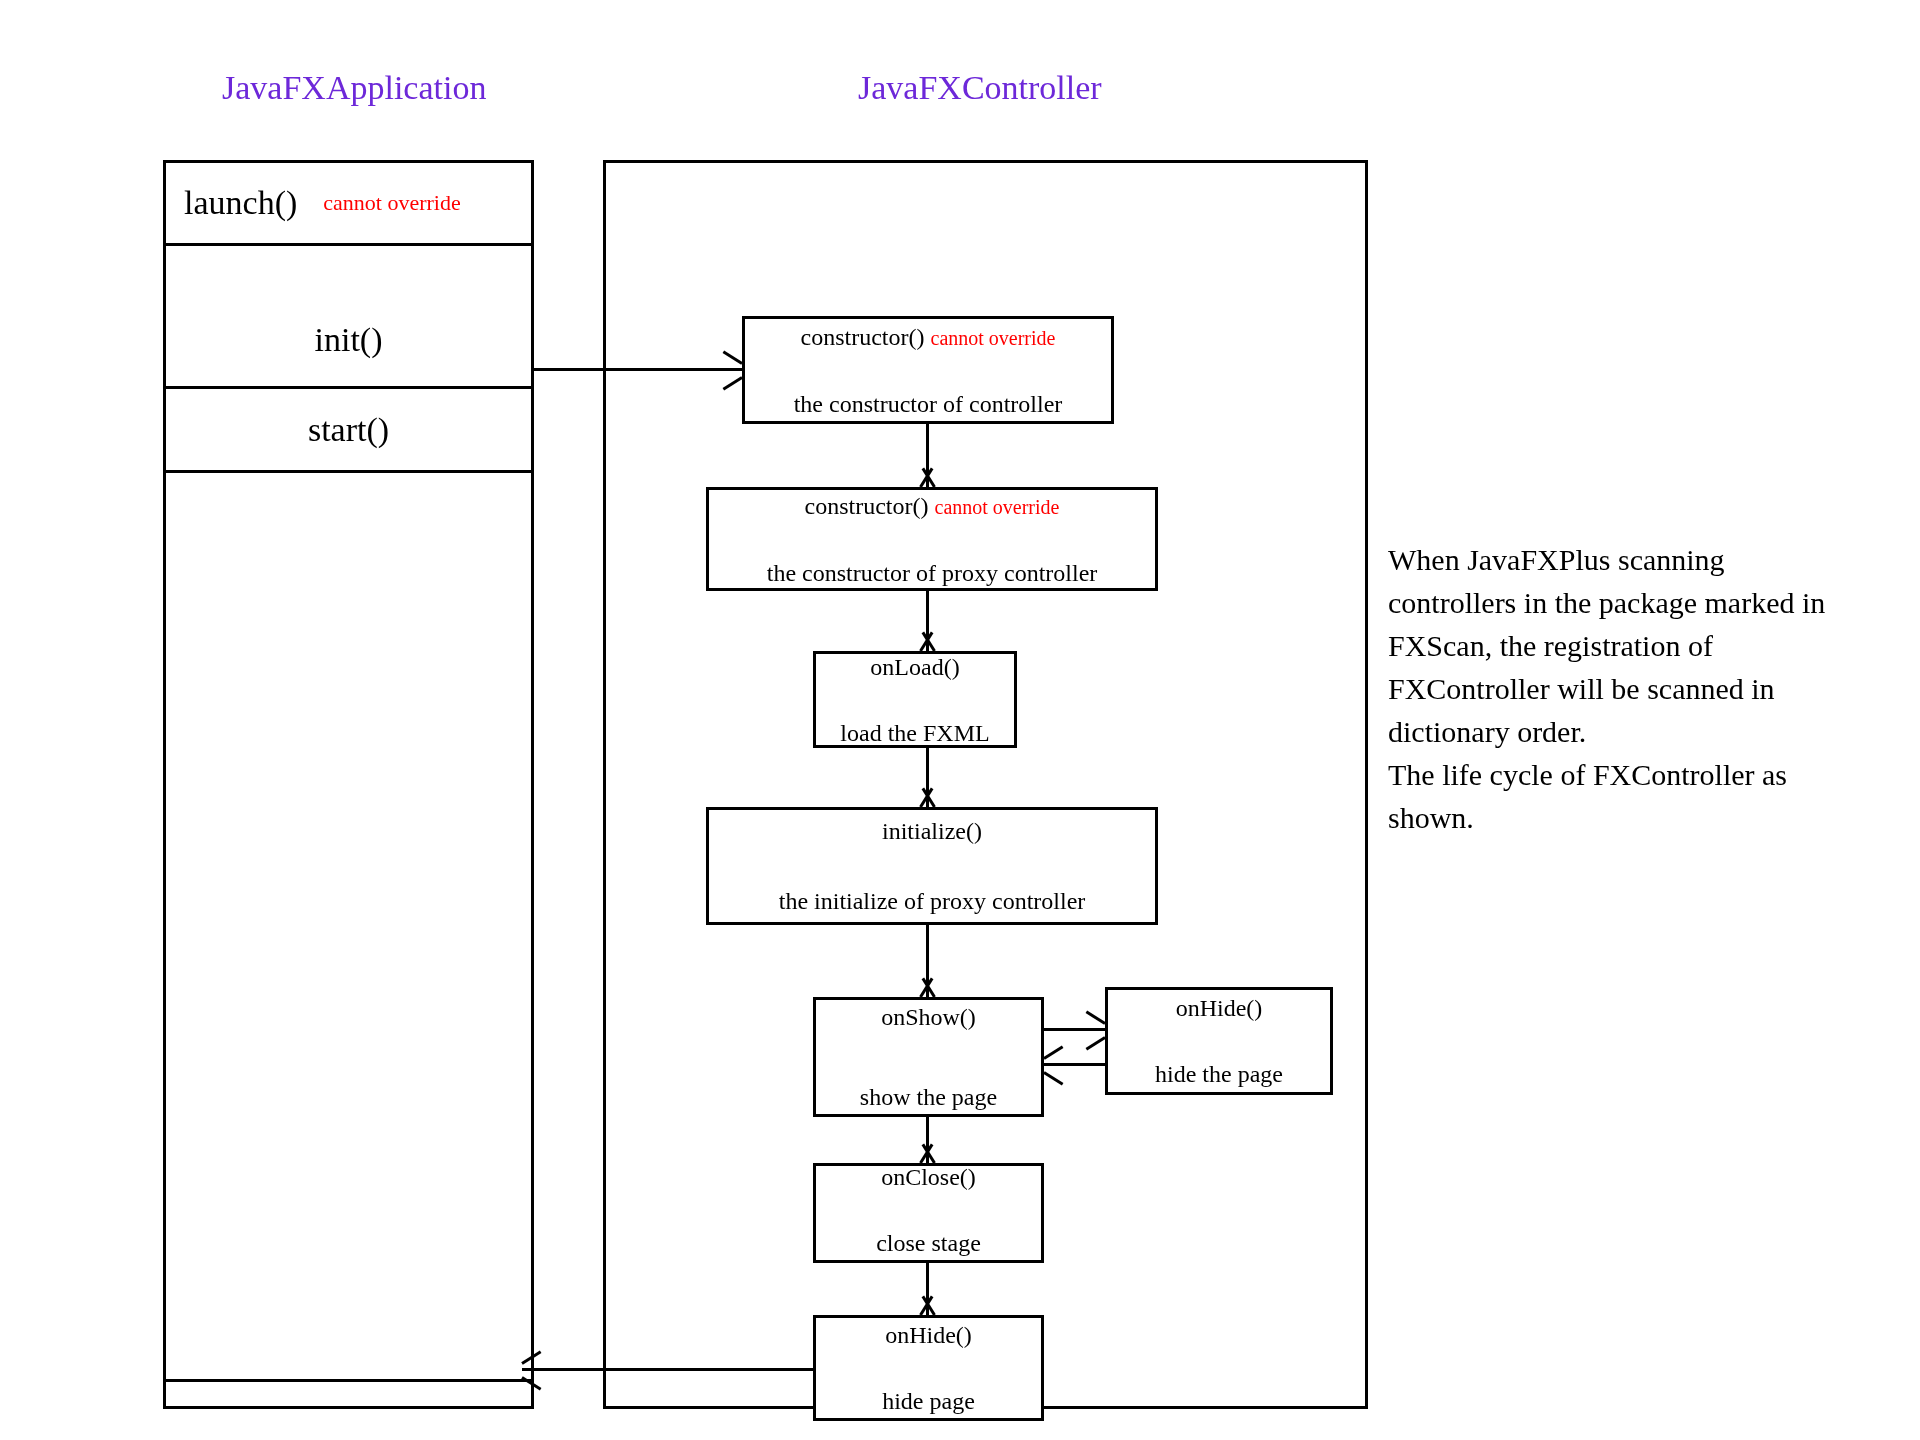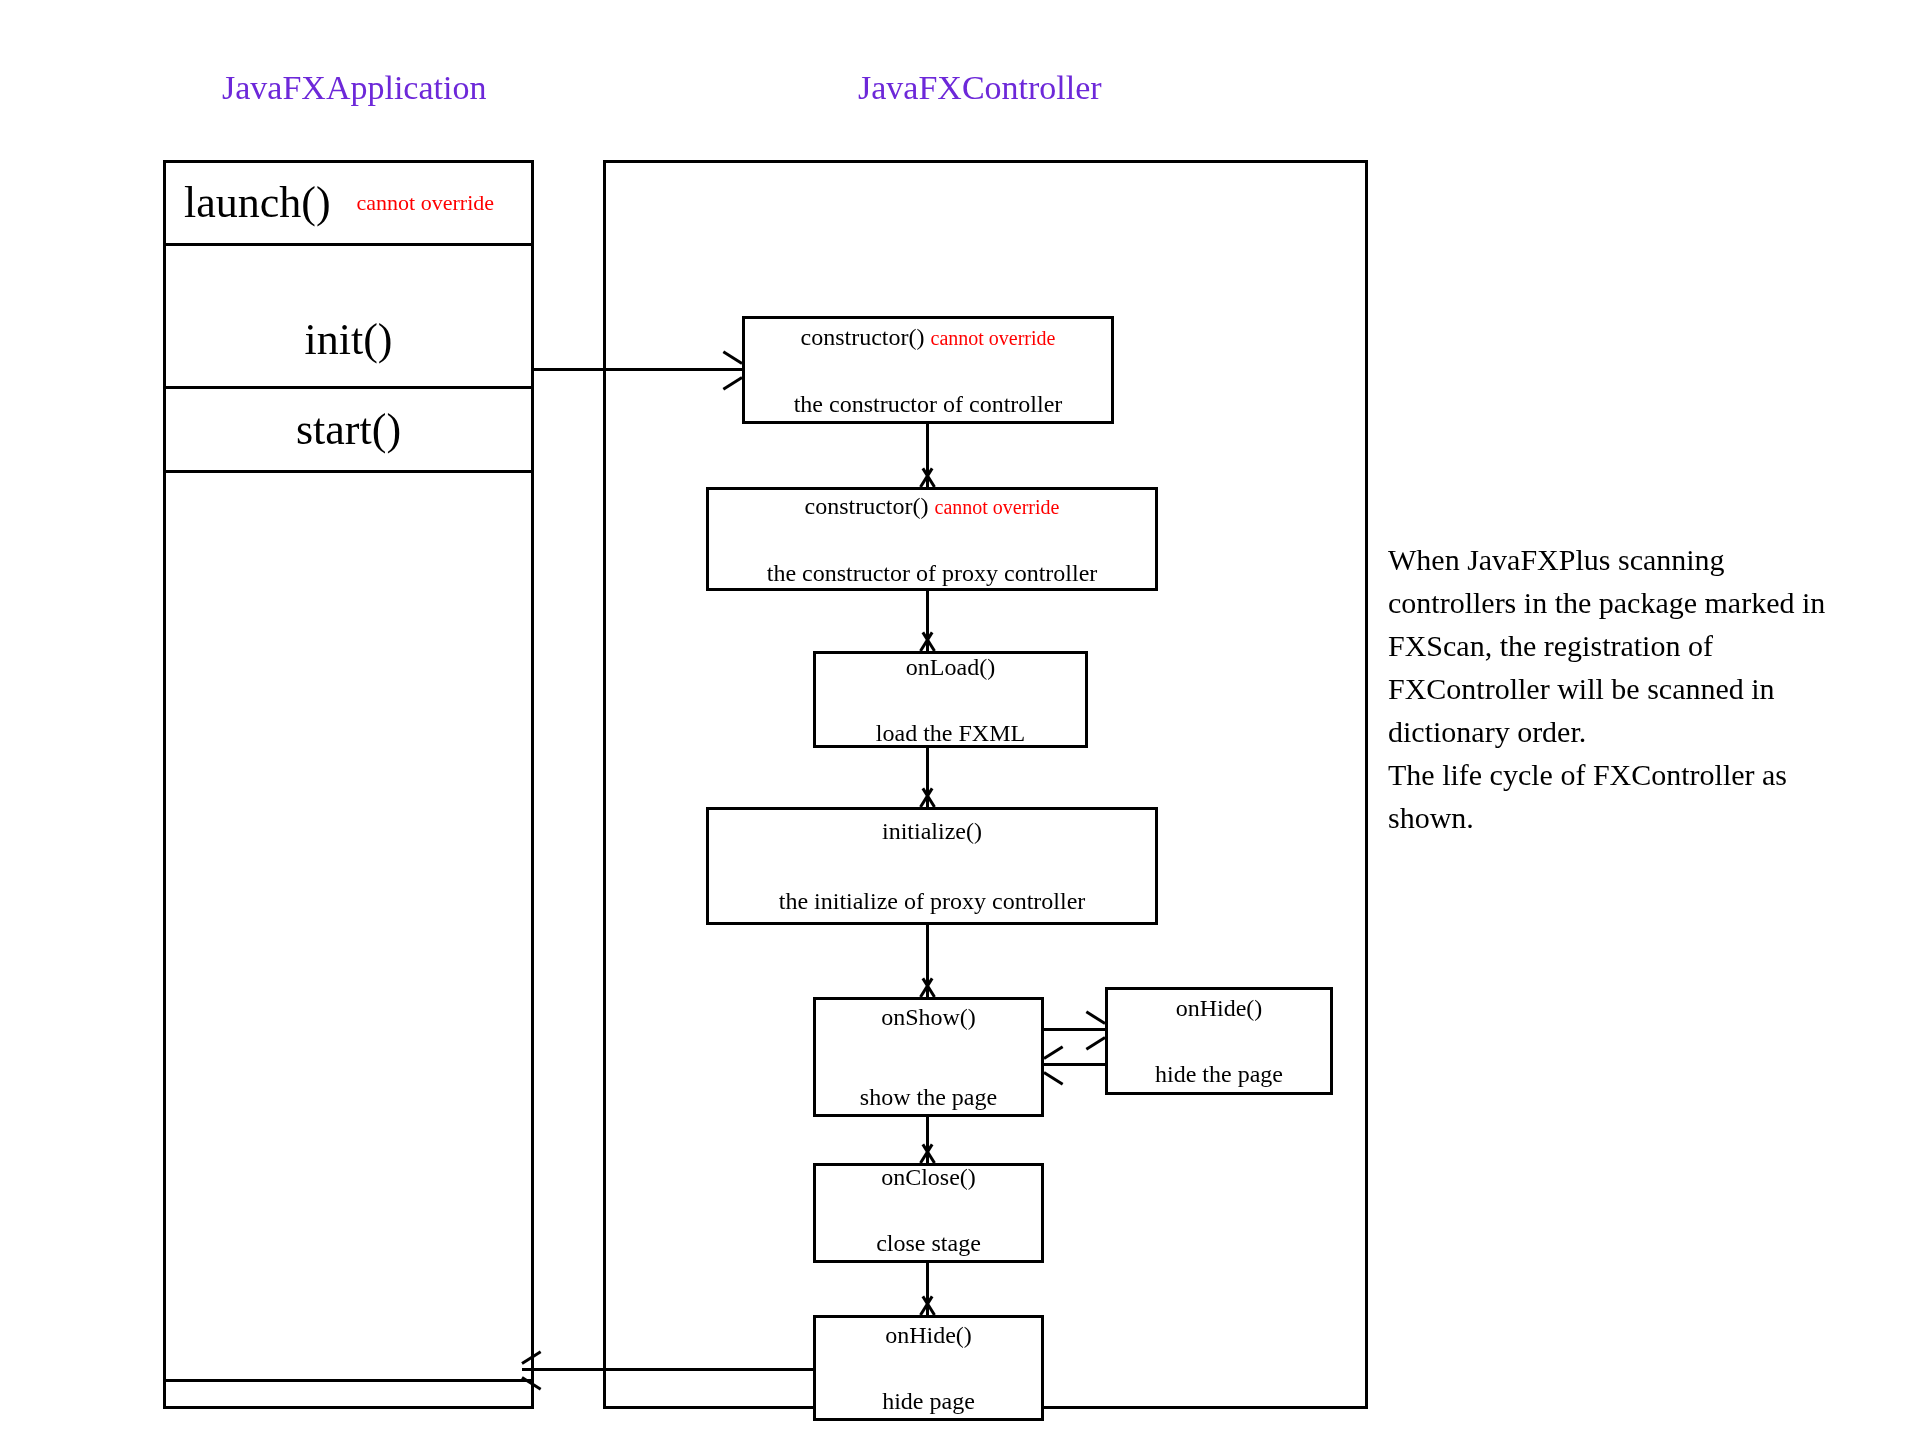--- a/index.html
+++ b/index.html
@@ -57,21 +57,21 @@
   .app-row.no-border { border-bottom: none; }
 
   #row-launch { height: 83px; }
   #row-init   { height: 95px; margin-top: 48px; }
   #row-start  { height: 84px; }
   #row-filler { height: 909px; }
   #row-stop   { height: 68px; }
   #row-tail   { height: 17px; }
 
   .app-label {
-    font-size: 44px;
+    font-size: 34px;
     line-height: 38px;
     white-space: nowrap;
   }
   #row-launch { justify-content: flex-start; padding-left: 18px; }
   .note-red {
     color: #ff0000;
     font-size: 22px;
     line-height: 26px;
     margin-left: 26px;
     white-space: nowrap;
@@ -108,21 +108,21 @@
     line-height: 34px;
     white-space: nowrap;
   }
   .node .line1 .red {
     color: #ff0000;
     font-size: 20px;
   }
 
   #node-ctor      { left: 742px; top: 316px;  width: 372px; height: 108px; }
   #node-proxyctor { left: 706px; top: 487px;  width: 452px; height: 104px; }
-  #node-onload    { left: 813px; top: 651px;  width: 275px; height: 97px;  }
+  #node-onload    { left: 813px; top: 651px;  width: 204px; height: 97px;  }
   #node-initialize{ left: 706px; top: 807px;  width: 452px; height: 118px; }
   #node-onshow    { left: 813px; top: 997px;  width: 231px; height: 120px; }
   #node-onhide-r  { left: 1105px;top: 987px;  width: 228px; height: 108px; }
   #node-onclose   { left: 813px; top: 1163px; width: 231px; height: 100px; justify-content: flex-end; }
   #node-onhide-b  { left: 813px; top: 1315px; width: 231px; height: 106px; }
 
   #node-onshow  .line1 { margin-bottom: 14px; }
   #node-initialize .line1 { margin-bottom: 4px; }
 
   

